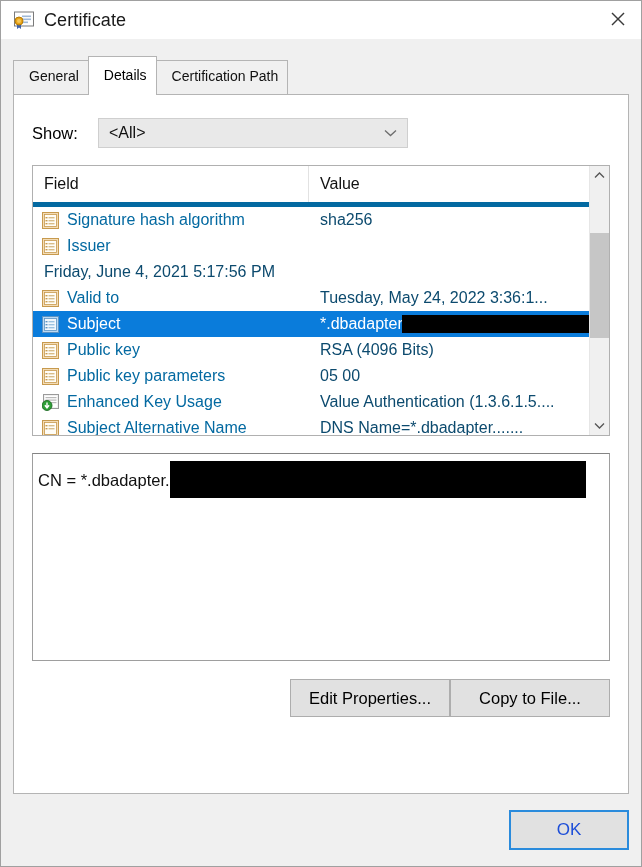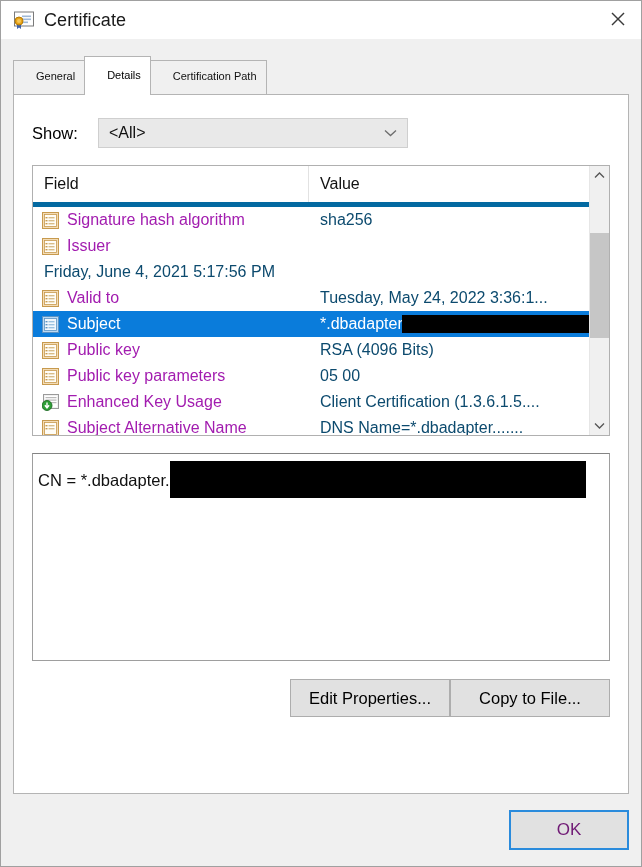--- a/index.html
+++ b/index.html
@@ -74,26 +74,26 @@
   
   .tabstrip {
     position: relative;
     height: 33px;
     margin: 22px 0 0 12px;
     display: flex;
     align-items: flex-end;
     z-index: 3;
   }
   .tab {
-    font-size: 11px;
+    font-size: 14px;
     color: #111;
     background: #f0f0f0;
     border: 1px solid #b4b4b4;
     border-bottom: none;
-    padding: 4px 9px 5px 22px;
+    padding: 4px 9px 5px 15px;
     height: 24px;
     box-sizing: content-box;
     line-height: 22px;
     position: relative;
     white-space: nowrap;
     margin-right: -1px;
   }
   .tab.selected {
     background: #ffffff;
     color: #000;
@@ -216,21 +216,21 @@
   .lv-cell-value {
     flex: 1 1 auto;
     padding-left: 11px;
     box-sizing: border-box;
     overflow: hidden;
     white-space: nowrap;
     position: relative;
   }
   .fld-text {
     font-size: 16px;
-    color: #a21caf;
+    color: #0369a1;
     white-space: nowrap;
   }
   .val-text {
     font-size: 16px;
     color: #0c4a6e;
     white-space: nowrap;
   }
   .lv-row.selected .fld-text,
   .lv-row.selected .val-text {
     color: #ffffff;
@@ -353,21 +353,21 @@
     justify-content: flex-end;
     padding-right: 12px;
     box-sizing: border-box;
   }
   .btn-ok {
     width: 120px;
     height: 40px;
     background: #e1e1e1;
     border: 2px solid #2a8bdc;
     font-size: 17px;
-    color: #701a75;
+    color: #1d4ed8;
     display: flex;
     align-items: center;
     justify-content: center;
     box-sizing: border-box;
     font-family: "Liberation Sans", sans-serif;
     text-align: center;
   }
 </style>
 </head>
 <body>
@@ -569,21 +569,21 @@
                       <rect x="3.5" y="3" width="11" height="1.2" fill="#b9b9b9"></rect>
                       <rect x="3.5" y="5.5" width="11" height="1.2" fill="#b9b9b9"></rect>
                       <rect x="3.5" y="8" width="11" height="1.2" fill="#b9b9b9"></rect>
                       <circle cx="5" cy="11.5" r="5" fill="#2e9e37" stroke="#1d6b23" stroke-width="0.9"></circle>
                       <path d="M5 8.6 L5 13.4 M2.9 11.3 L5 13.9 L7.1 11.3" fill="none" stroke="#ffffff" stroke-width="1.4"></path>
                     </svg>
                 </span>
                 <span class="fld-text">Enhanced Key Usage</span>
               </div>
               <div class="lv-cell-value">
-                <span class="val-text">Client Certification (1.3.6.1.5....</span>
+                <span class="val-text">Value Authentication (1.3.6.1.5....</span>
               </div>
             </div>
 
             <div class="lv-row">
               <div class="lv-cell-field">
                 <span class="row-icon">
                   <svg width="17" height="17" viewBox="0 0 17 17">
                       <rect x="0.5" y="0.5" width="16" height="16" fill="#f4dcb6" stroke="#c79a4e"></rect>
                       <rect x="2.5" y="2.5" width="12" height="12" fill="#fffdf7" stroke="#c79a4e" stroke-width="0.8"></rect>
                       <rect x="3.5" y="5" width="2" height="1.4" fill="#c79a4e"></rect>

